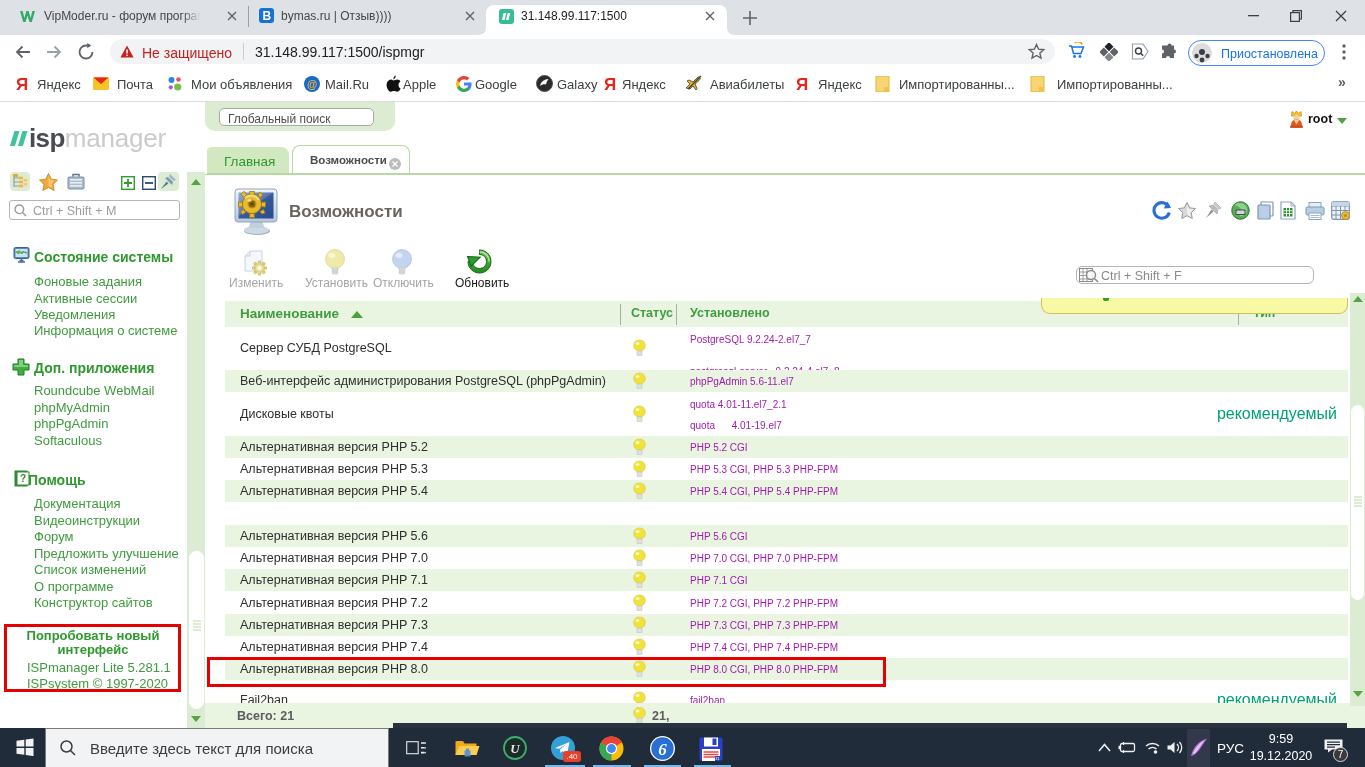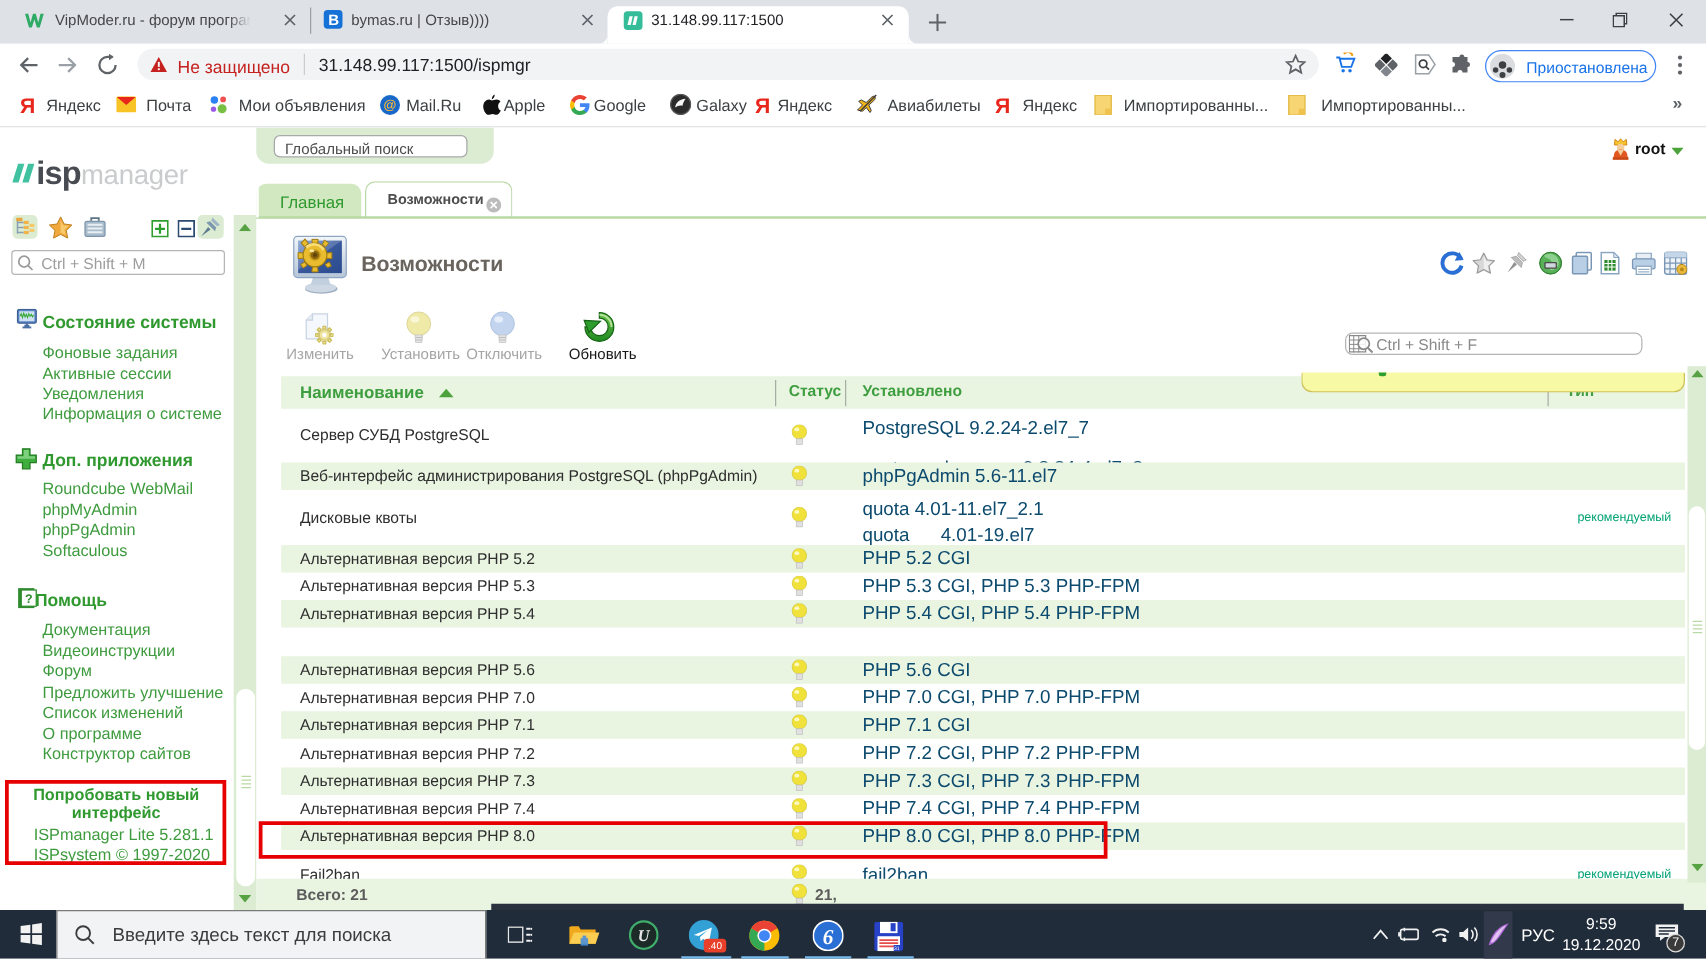--- a/index.html
+++ b/index.html
@@ -25,23 +25,23 @@
   #sidestrip { left:187px; top:70px; width:18px; height:626px; background:#dcecd3; }
   #rightstrip { left:1350px; top:191px; width:15px; height:413px; background:#dcecd3; }
 
   
   .tabhome { left:205px; top:45px; width:84px; height:27px; background:#d2e8c0; border-radius:8px 8px 0 0; }
   .tabact { left:292px; top:43px; width:118px; height:29px; background:#fff; border:1px solid #b9d9a4; border-bottom:none; border-radius:8px 8px 0 0; }
 
   .trow { position:absolute; left:225px; width:1123px; }
   .tg { background:#e9f4e1; }
   .cn { position:absolute; left:15px; top:50%; transform:translateY(-50%); font-size:12.5px; color:#2e2e2e; white-space:nowrap; }
-  .cv { position:absolute; left:465px; top:50%; transform:translateY(-50%); font-size:15px; color:#0c4a6e; white-space:nowrap; }
+  .cv { position:absolute; left:465px; top:50%; transform:translateY(-50%); font-size:10px; color:#a21caf; white-space:nowrap; }
   .cb { position:absolute; left:408px; top:50%; transform:translateY(-50%); }
-  .ct { position:absolute; right:11px; top:50%; transform:translateY(-50%); font-size:10px; color:#00a273; }
+  .ct { position:absolute; right:11px; top:50%; transform:translateY(-50%); font-size:16px; color:#00a273; }
 
   
   #taskbar { left:0; top:728px; width:1365px; height:39px; background:#212c3a; }
 </style>
 </head>
 <body>
 <div id="stage">
 
   <div class="abs" id="tabstrip">
 
@@ -227,21 +227,21 @@
     <div class="abs bm" style="left:1057px">Импортированны...</div>
     <div class="abs" style="left:1338px;top:8px;font-size:14px;color:#5f6368;font-weight:bold">»</div>
   </div>
 
   <div class="abs" id="page">
 
     <div class="abs" style="left:9px;top:21px;width:180px;height:24px">
       <svg width="20" height="17" viewBox="0 0 20 17" style="vertical-align:0px">
           <path d="M4.5 1 L9.5 1 L7 16 L2 16 Z" fill="#40c2a0" transform="skewX(-8)" transform-origin="5 8"></path>
           <path d="M12.5 1 L17.5 1 L15 16 L10 16 Z" fill="#40c2a0" transform="skewX(-8)" transform-origin="14 8"></path>
-        </svg><span style="font-size:26px;font-weight:bold;color:#484c52;letter-spacing:-0.6px">isp</span><span style="font-size:22px;color:#c9cbcd;letter-spacing:-0.2px">manager</span>
+        </svg><span style="font-size:26px;font-weight:bold;color:#484c52;letter-spacing:-0.6px">isp</span><span style="font-size:26px;color:#c9cbcd;letter-spacing:-0.2px">manager</span>
     </div>
 
     <div class="abs" style="left:10px;top:70px;width:20px;height:19px;background:#dcecd3;border-radius:4px"></div>
     <svg class="abs" style="left:12px;top:72px" width="16" height="15" viewBox="0 0 16 15">
       <path d="M2 1 L2 13 M2 4 L7 4 M2 8 L7 8 M2 12 L7 12" stroke="#8aa0b2" stroke-width="1.2" fill="none"></path>
       <rect x="1" y="0" width="5" height="3" fill="#e8a63c"></rect>
         <rect x="7" y="2.7" width="4" height="2.6" fill="#f0b44a"></rect>
         <rect x="7" y="6.7" width="4" height="2.6" fill="#f0b44a"></rect>
         <rect x="7" y="10.7" width="4" height="2.6" fill="#f0b44a"></rect>
       <rect x="11.5" y="5" width="4" height="2.6" fill="#f5c96a"></rect>

